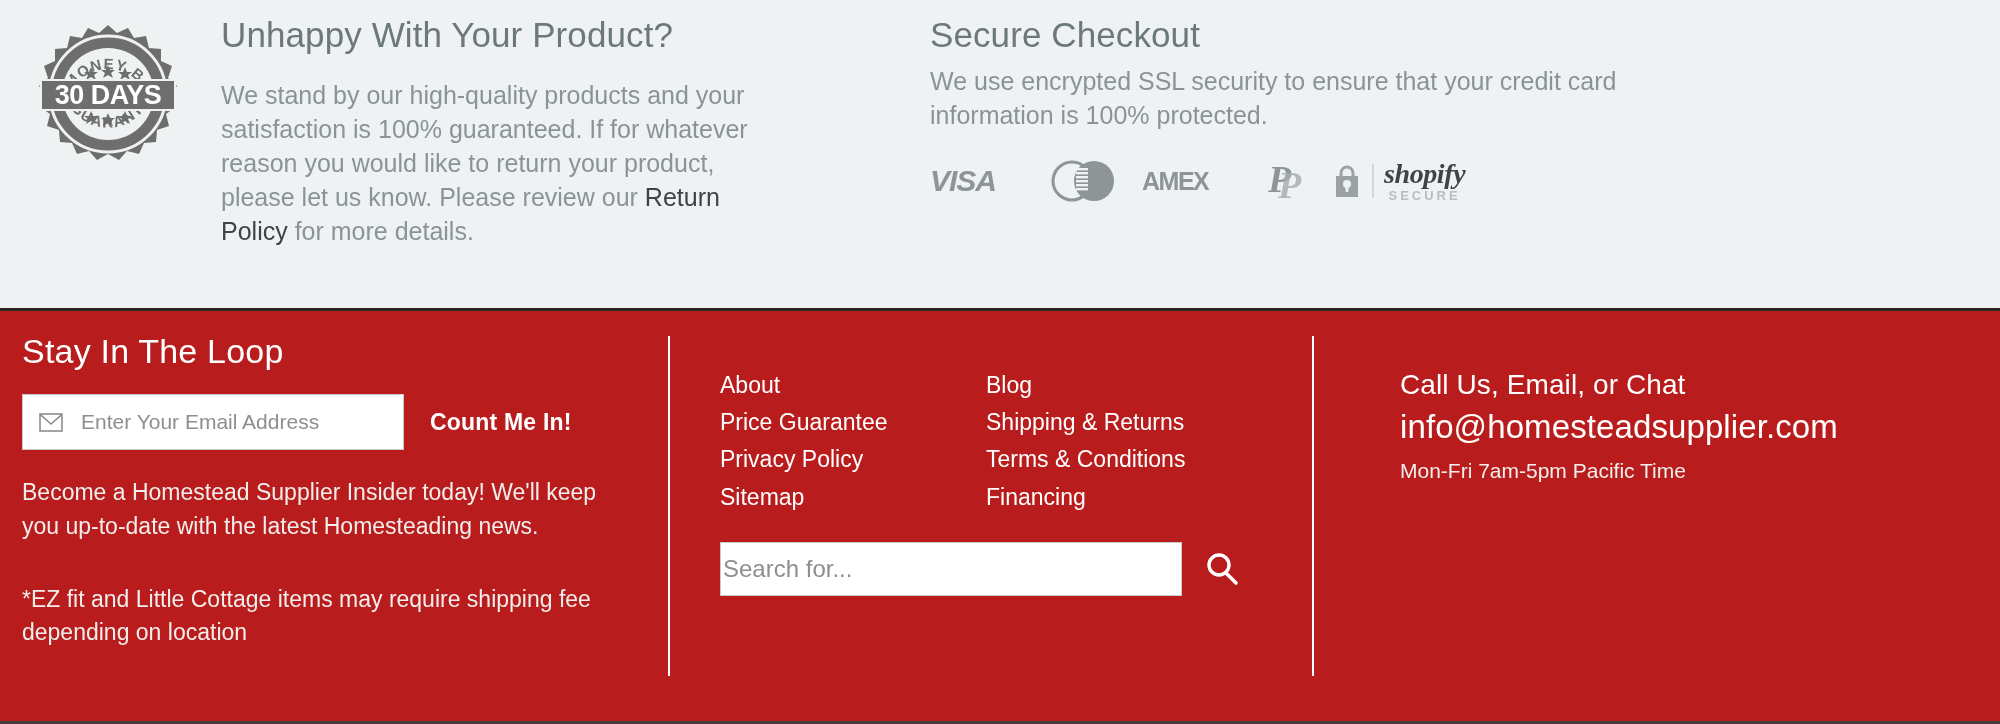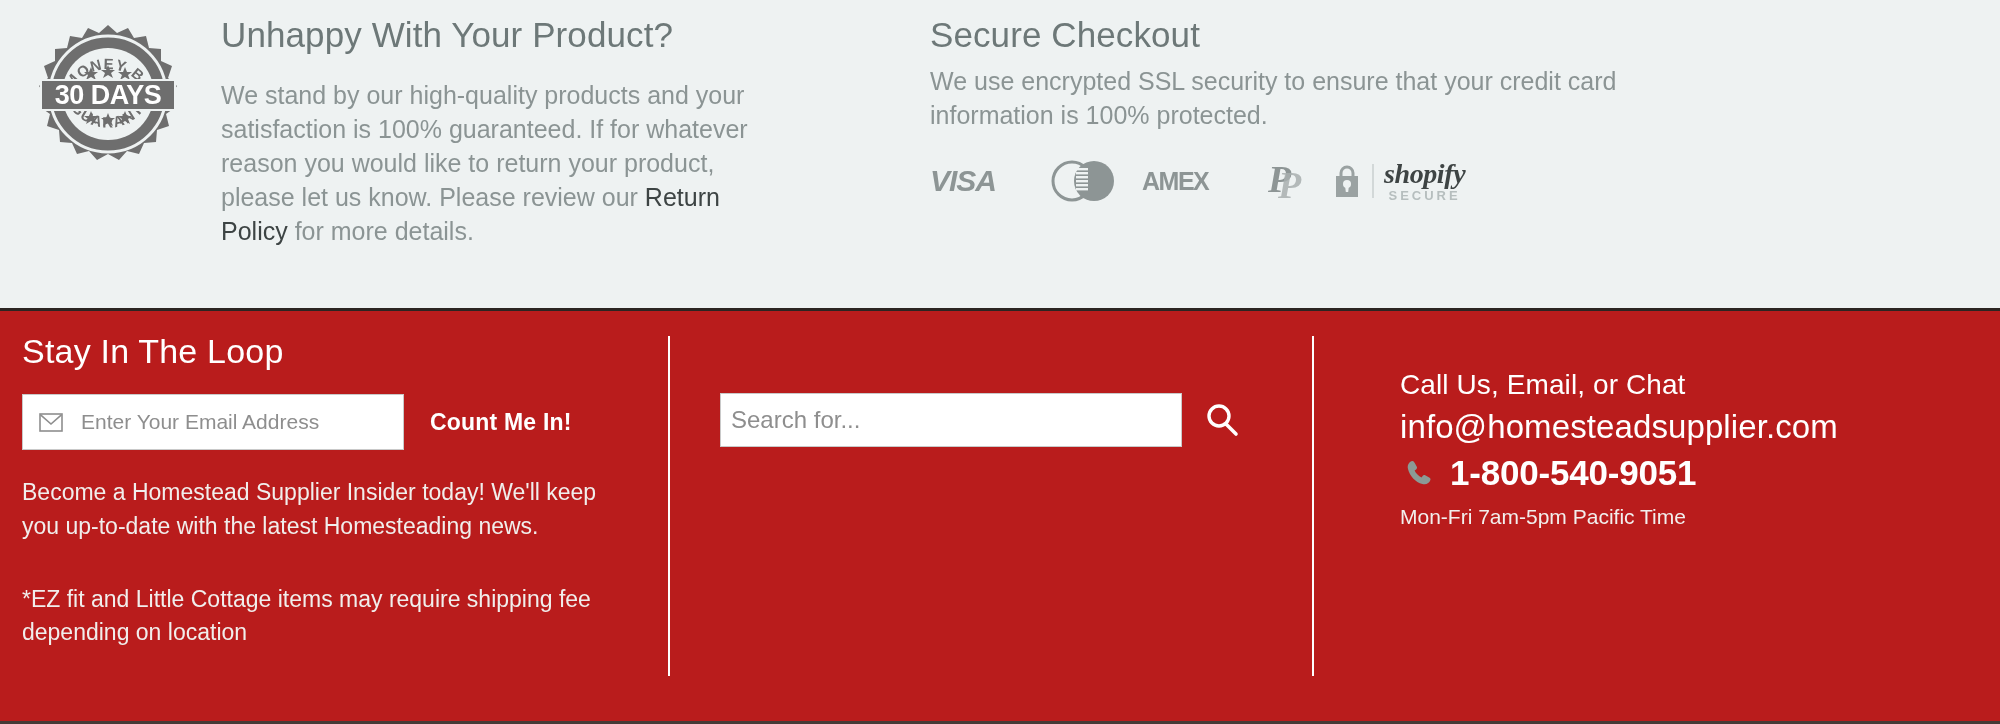--- a/index.html
+++ b/index.html
@@ -215,21 +215,21 @@
     align-items: center;
     margin-top: 22px;
   }
   .search-box {
     width: 462px;
     height: 54px;
     background: #fff;
     border: 1px solid #c9c9c9;
     display: flex;
     align-items: center;
-    padding-left: 10px;
+    padding-left: 2px;
   }
   .search-placeholder {
     font-size: 24px;
     color: #8e8e8e;
   }
   .search-btn {
     margin-left: 20px;
     cursor: pointer;
     display: flex;
     align-items: center;
@@ -397,39 +397,47 @@
         <span class="email-placeholder">Enter Your Email Address</span>
       </div>
       <div class="count-btn">Count Me In!</div>
     </div>
 
     <p class="f-para">Become a Homestead Supplier Insider today! We'll keep you up-to-date with the latest Homesteading news.</p>
     <p class="f-para f-para-2">*EZ fit and Little Cottage items may require shipping fee depending on location</p>
   </div>
 
   <div class="f-mid">
+    <div class="links-grid">
+      <div class="links-col">
+        <a class="link-item">About</a>
+        <a class="link-item">Price Guarantee</a>
+        <a class="link-item">Privacy Policy</a>
+        <a class="link-item">Sitemap</a>
+      </div>
+      <div class="links-col">
+        <a class="link-item">Blog</a>
+        <a class="link-item">Shipping &amp; Returns</a>
+        <a class="link-item">Terms &amp; Conditions</a>
+        <a class="link-item">Financing</a>
+      </div>
+    </div>
 
     <div class="search-row">
       <div class="search-box">
         <span class="search-placeholder">Search for...</span>
       </div>
       <div class="search-btn">
         <svg width="40" height="40" viewBox="0 0 40 40">
           <circle cx="17" cy="16" r="10" fill="none" stroke="#ffffff" stroke-width="3.4"></circle>
           <line x1="24" y1="24" x2="34" y2="34" stroke="#ffffff" stroke-width="3.6" stroke-linecap="round"></line>
         </svg>
       </div>
     </div>
   </div>
 
   <div class="f-right">
     <div class="contact-line-1">Call Us, Email, or Chat</div>
     <div class="contact-email">info@homesteadsupplier.com</div>
-    <div class="phone-row">
-      <svg width="32" height="32" viewBox="0 0 32 32">
-        <path d="M8 4 c-3 1 -5 4 -4 8 c1.6 7 7.4 13.2 14.4 15 c4 1 7-1 8-4 c.4-1.2 -.2-2 -1.2-2.6 l-4-2.2 c-1-.5 -2-.2 -2.6 .7 l-1 1.5 c-3-1.4 -5.6-4 -7-7 l1.5-1 c.9-.6 1.2-1.6 .7-2.6 l-2.2-4 C10 4.8 9.2 3.6 8 4 Z" fill="#8b9a95"></path>
-      </svg>
-      <span class="phone-num">1-800-540-9051</span>
-    </div>
     <div class="hours">Mon-Fri 7am-5pm Pacific Time</div>
   </div>
 
 </div>
 
 </body></html>

